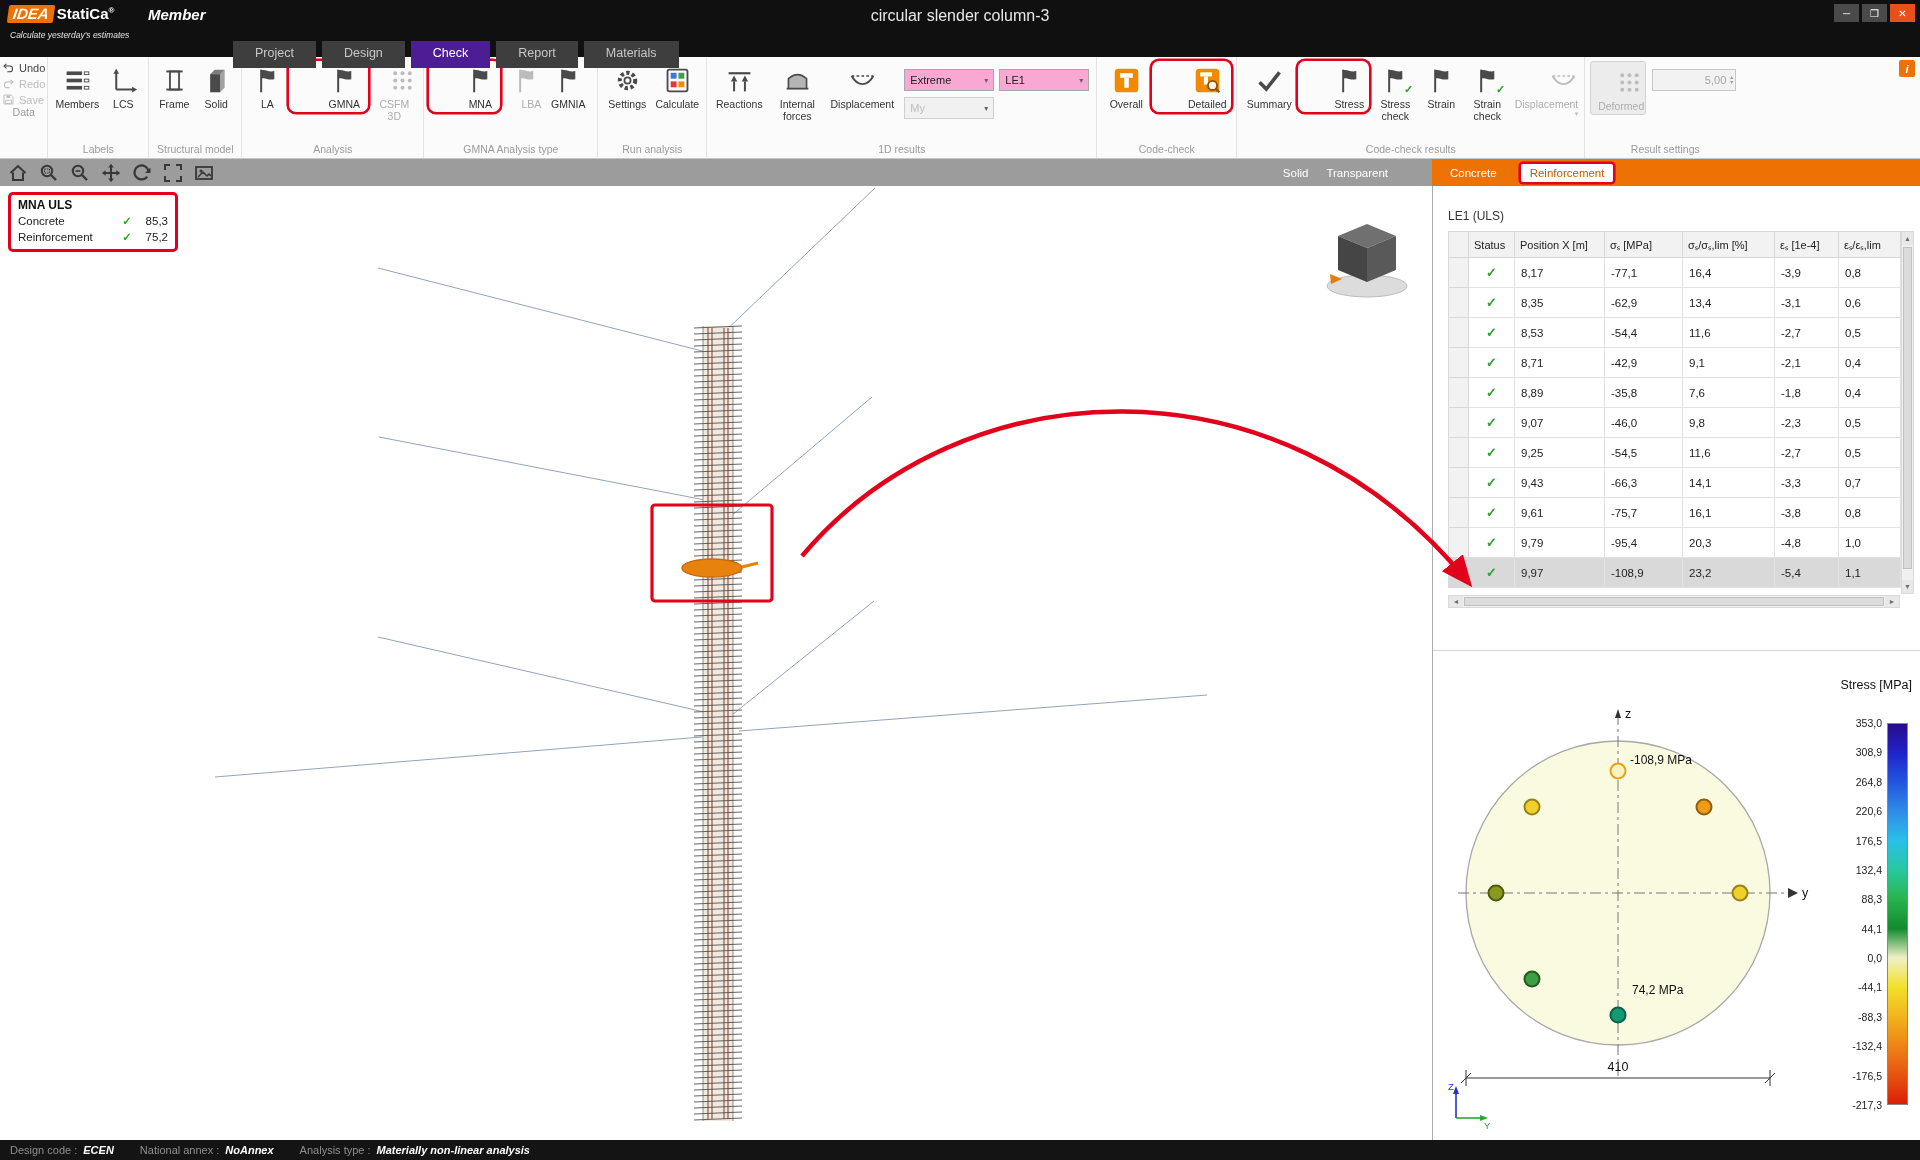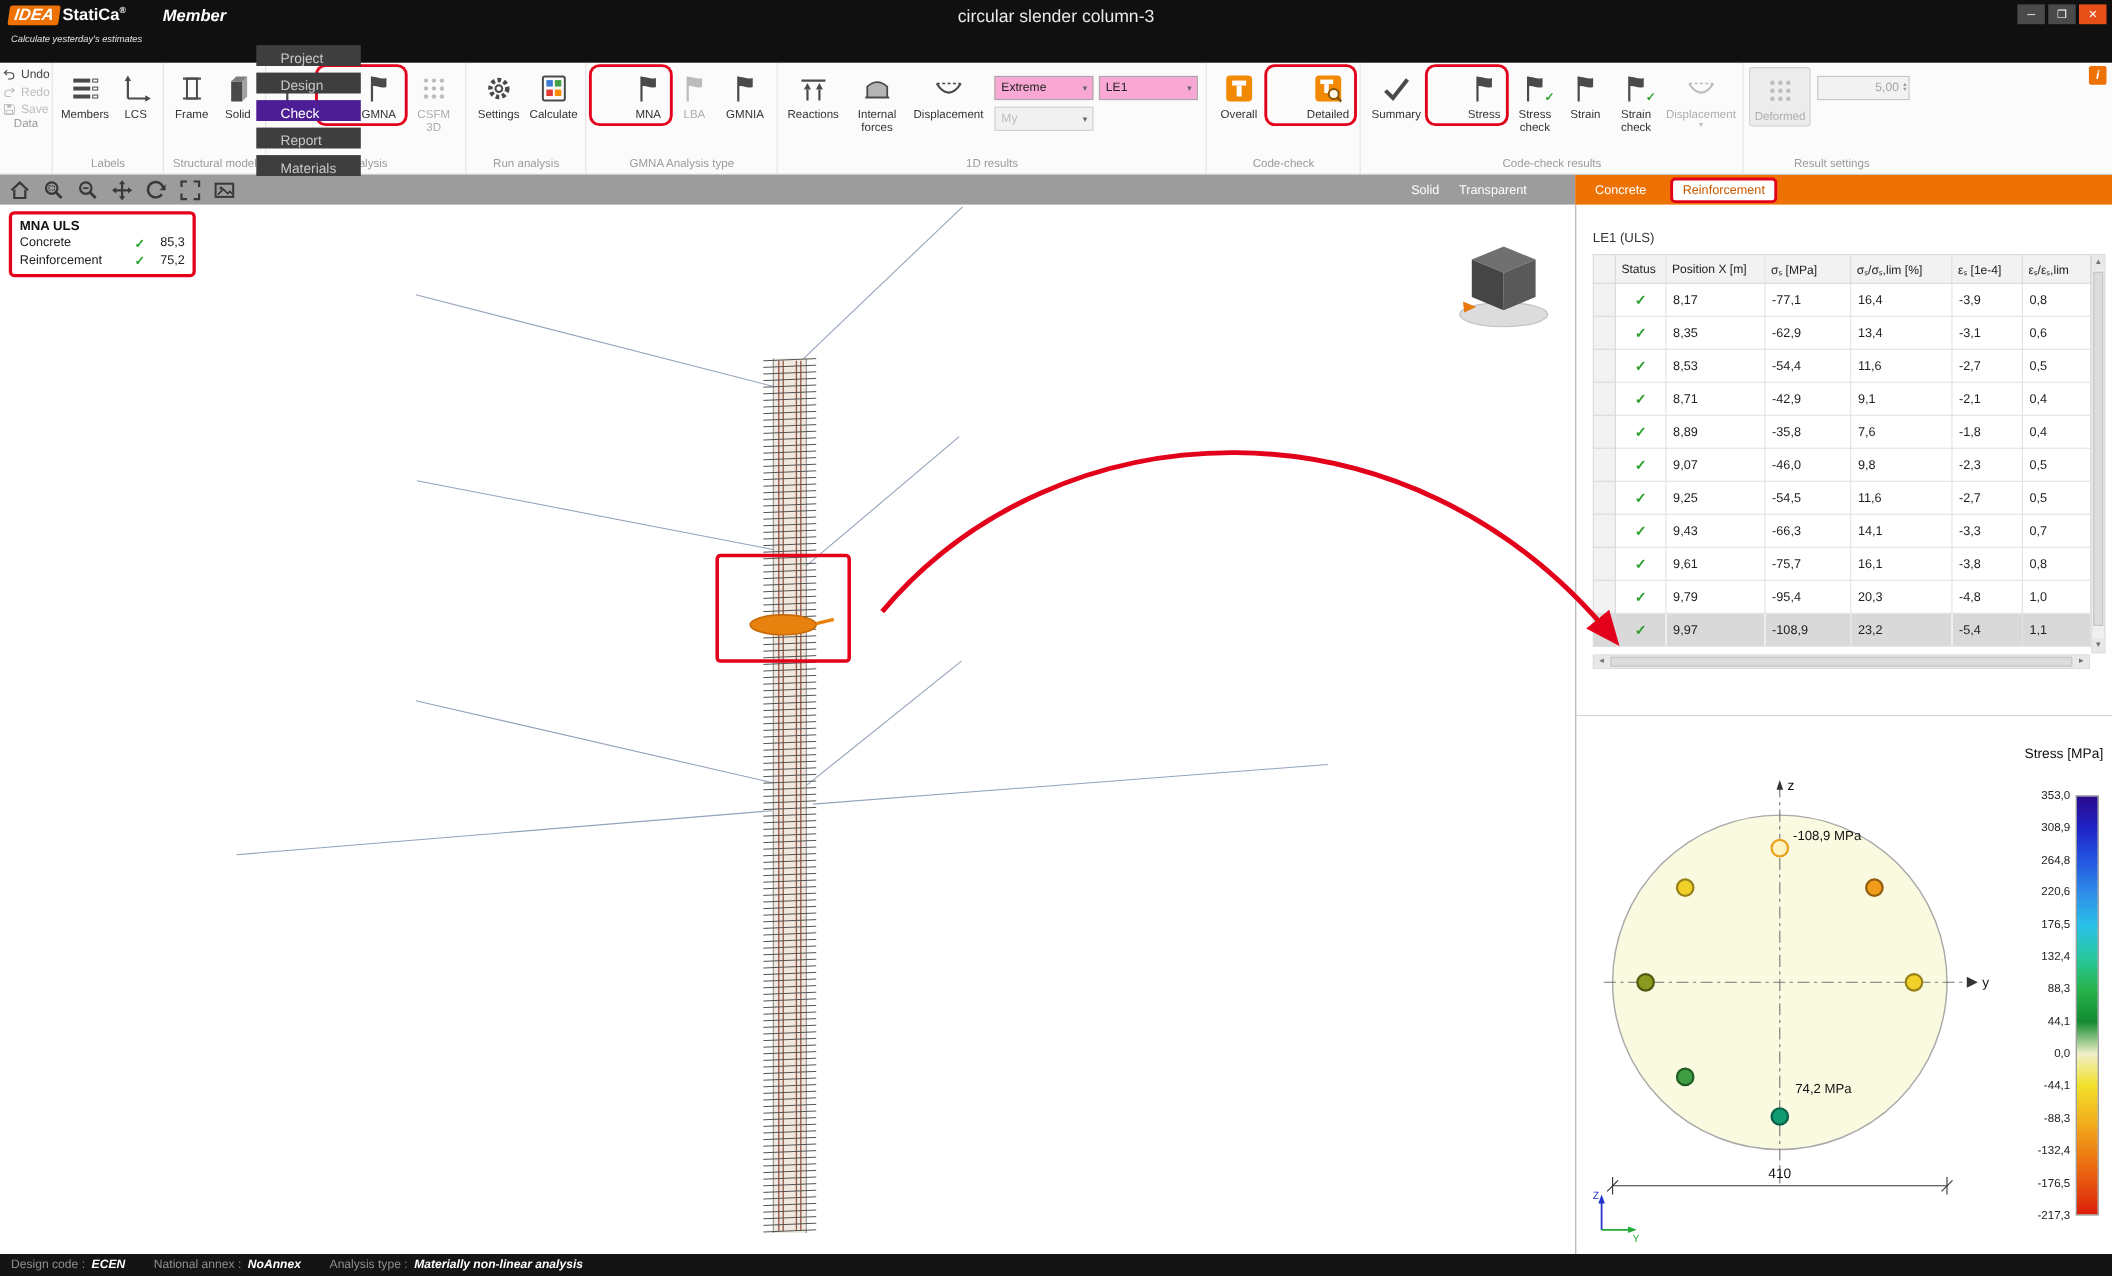--- a/index.html
+++ b/index.html
@@ -12,36 +12,36 @@
   .logo .idea{display:inline-block;background:#EE7203;color:#fff;font-style:italic;padding:0 5px 1px;
               transform:skewX(-8deg);border-radius:2px;margin-right:3px;}
   .logo .reg{font-size:8px;vertical-align:super;}
   .tagline{position:absolute;left:10px;top:30px;color:#e6e6e6;font-size:8.5px;font-style:italic;}
   .module{position:absolute;left:148px;top:6px;color:#fff;font-size:15px;font-weight:bold;font-style:italic;}
   .wtitle{position:absolute;left:0;right:0;top:7px;text-align:center;color:#e8e8e8;font-size:16px;}
   .winctl{position:absolute;right:5px;top:4px;display:flex;gap:3px;}
   .wbtn{width:25px;height:18px;background:#4a4a4a;color:#fff;font-size:10px;display:flex;
         align-items:center;justify-content:center;cursor:default;}
   .wbtn.close{background:#E8501A;}
-  .menutabs{position:absolute;left:233px;bottom:0;display:flex;gap:6px;height:16px;flex-direction:column;}
+  .menutabs{position:absolute;left:233px;bottom:0;display:flex;gap:6px;height:16px;}
   .mtab{background:#3E3E3E;color:#C8C8C8;font-size:12.5px;padding:5px 22px 0;height:22px;cursor:default;}
   .mtab.active{background:#4c1d95;color:#fff;}
 
   
   .ribbon{position:absolute;left:0;top:57px;width:1920px;height:101px;background:#FBFBFB;
           border-bottom:1px solid #C8C8C8;display:flex;z-index:5;}
   .rgroup{display:flex;flex-direction:column;border-right:1px solid #E3E3E3;flex:none;}
   .gbody{display:flex;align-items:flex-start;padding:4px 5px 0;gap:2px;flex:1;}
   .glabel{text-align:center;font-size:10.5px;color:#9B9B9B;padding:0 4px 3px;white-space:nowrap;}
   .rbtn{position:relative;display:flex;flex-direction:column;align-items:center;width:46px;
         padding:5px 1px 2px;font-size:10.5px;line-height:1.15;text-align:center;color:#4A4A4A;cursor:default;}
   .rbtn svg{width:29px;height:29px;margin-bottom:3px;flex:none;}
   .rbtn .rlabel{color:#333;}
   .rbtn.narrow{width:38px;}
-  .dis{color:#BCBCBC !important;}
+  .dis{color:#BCBCBC !important;align-items:flex-end;}
   .dis .rlabel{color:#ADADAD !important;}
   .ring{box-shadow:0 0 0 2.6px #E2001A;border-radius:7px;padding-left:32px;}
   .stack{display:flex;flex-direction:column;gap:3px;padding:4px 2px 0;}
   .sbtn{display:flex;align-items:center;gap:4px;font-size:11px;color:#444;cursor:default;text-align:center;}
   .sbtn svg{width:13px;height:13px;flex:none;}
   .mini-check{position:absolute;top:22px;right:6px;color:#2FA12F;font-weight:bold;font-size:11px;}
   .ddcol{display:flex;flex-direction:column;gap:6px;margin:8px 2px 0 6px;}
   .ddrow{display:flex;gap:5px;}
   .dd{width:78px;height:20px;border:1px solid #A9A9A9;background:#f9a8d4;font-size:11px;color:#222;
       display:flex;align-items:center;justify-content:space-between;padding:0 5px;cursor:default;}
@@ -366,58 +366,58 @@
               <use href="#i-dots"></use>
             </svg>
             <span class="rlabel">CSFM 3D</span>
           </div>
       </div>
       <div class="glabel">Analysis</div>
     </div>
 
     <div class="rgroup">
       <div class="gbody">
+        <div class="rbtn narrow ring">
+            <svg>
+              <use href="#i-flag"></use>
+            </svg>
+            <span class="rlabel">MNA</span>
+          </div>
+        <div class="rbtn narrow dis">
+            <svg>
+              <use href="#i-flag"></use>
+            </svg>
+            <span class="rlabel">LBA</span>
+          </div>
         <div class="rbtn">
             <svg>
-              <use href="#i-gear"></use>
-            </svg>
-            <span class="rlabel">Settings</span>
-          </div>
-        <div class="rbtn">
-            <svg>
-              <use href="#i-calc"></use>
-            </svg>
-            <span class="rlabel">Calculate</span>
-          </div>
-      </div>
-      <div class="glabel">Run analysis</div>
+              <use href="#i-flag"></use>
+            </svg>
+            <span class="rlabel">GMNIA</span>
+          </div>
+      </div>
+      <div class="glabel">GMNA Analysis type</div>
     </div>
 
     <div class="rgroup">
       <div class="gbody">
-        <div class="rbtn narrow ring">
-            <svg>
-              <use href="#i-flag"></use>
-            </svg>
-            <span class="rlabel">MNA</span>
-          </div>
-        <div class="rbtn narrow dis">
-            <svg>
-              <use href="#i-flag"></use>
-            </svg>
-            <span class="rlabel">LBA</span>
-          </div>
         <div class="rbtn">
             <svg>
-              <use href="#i-flag"></use>
-            </svg>
-            <span class="rlabel">GMNIA</span>
-          </div>
-      </div>
-      <div class="glabel">GMNA Analysis type</div>
+              <use href="#i-gear"></use>
+            </svg>
+            <span class="rlabel">Settings</span>
+          </div>
+        <div class="rbtn">
+            <svg>
+              <use href="#i-calc"></use>
+            </svg>
+            <span class="rlabel">Calculate</span>
+          </div>
+      </div>
+      <div class="glabel">Run analysis</div>
     </div>
 
     <div class="rgroup">
       <div class="gbody">
         <div class="rbtn" style="width:52px">
             <svg>
               <use href="#i-reactions"></use>
             </svg>
             <span class="rlabel">Reactions</span>
           </div>

